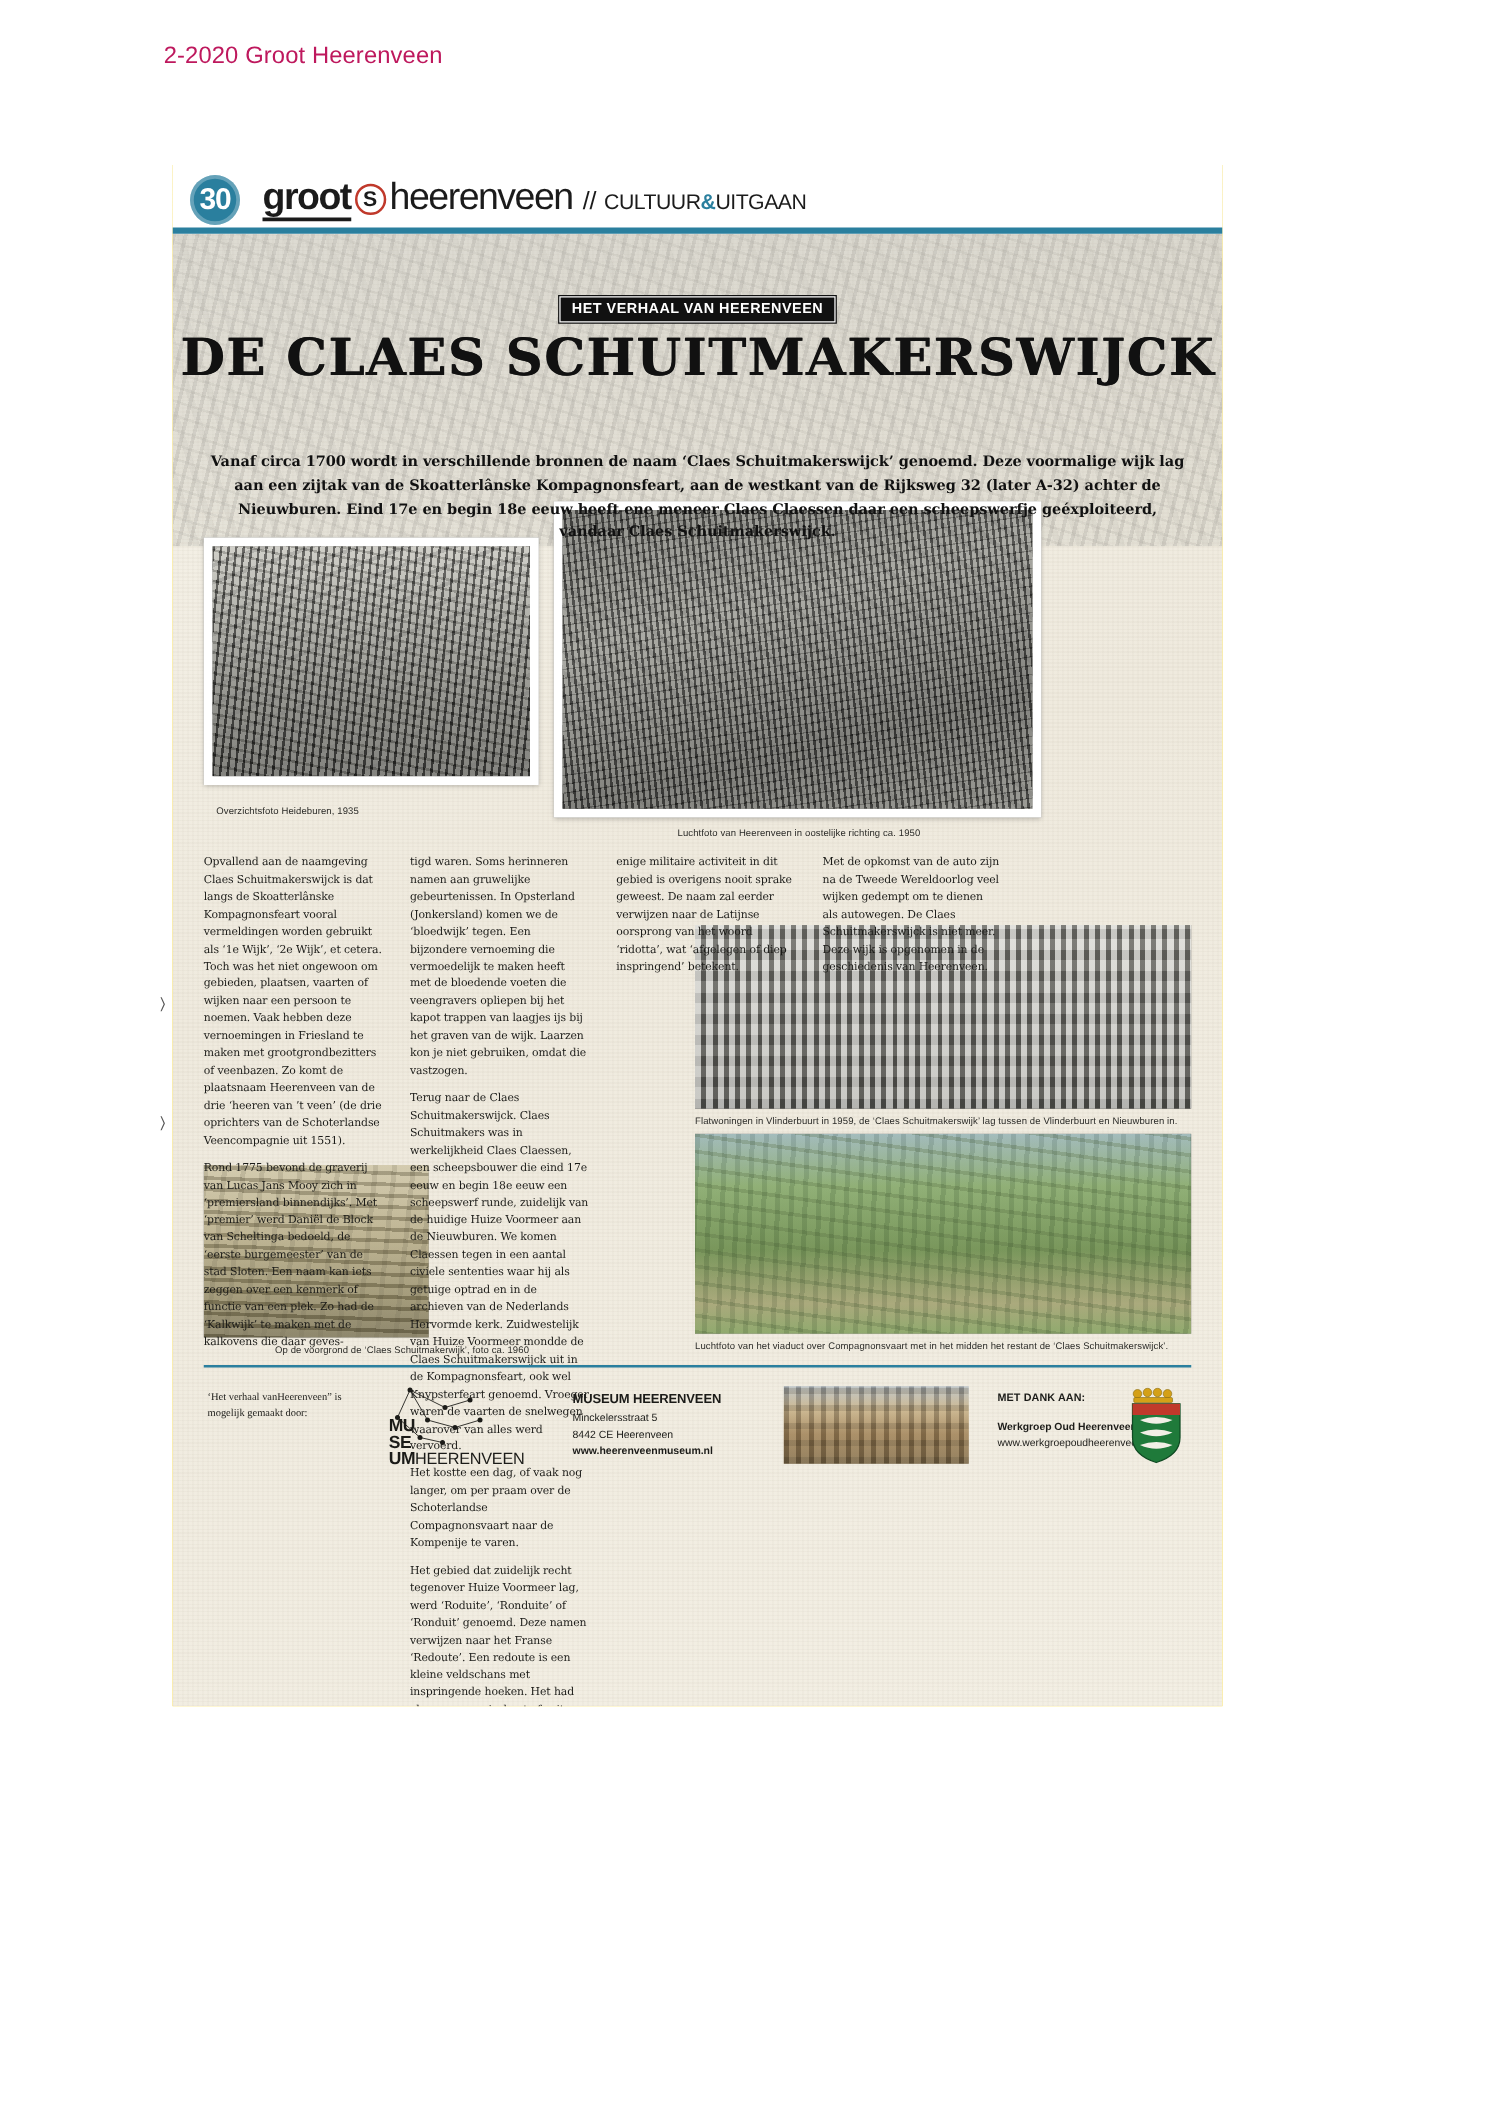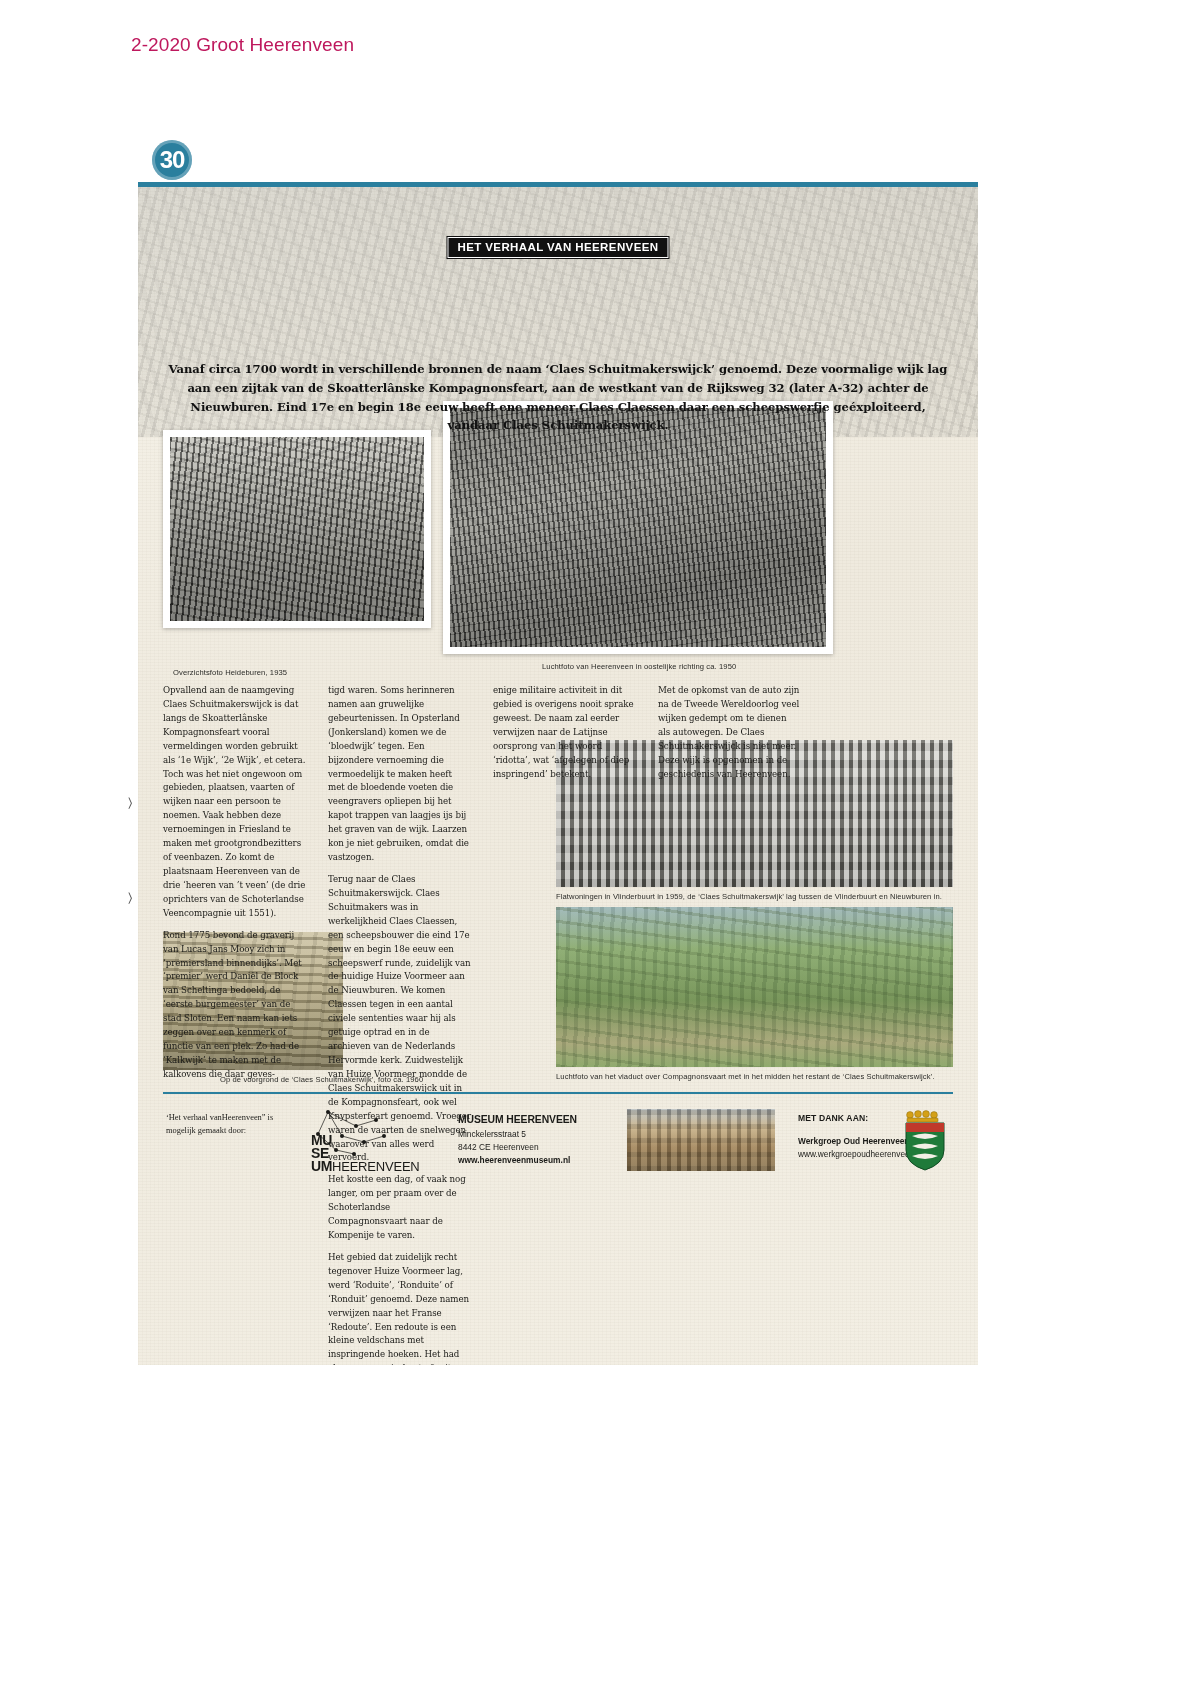--- a/index.html
+++ b/index.html
@@ -222,21 +222,21 @@
   }
 
   .caption {
     position: absolute;
     font-family: "Liberation Sans", sans-serif;
     font-size: 7.6px;
     color: #2b2b28;
     letter-spacing: 0.1px;
     z-index: 9;
   }
-  .cap-a { left: 35px; top: 536px; }
+  .cap-a { left: 35px; top: 512px; }
   .cap-b { left: 404px; top: 530px; }
 
   
   .col {
     position: absolute;
     font-family: "DejaVu Serif", serif;
     font-size: 8.7px;
     line-height: 1.60;
     color: #1b1b18;
     text-align: left;
@@ -374,28 +374,36 @@
 
 <div class="doc-header">2-2020 Groot Heerenveen</div>
 
 <div class="edge-mark" style="top:795px">〉</div>
 <div class="edge-mark" style="top:890px">〉</div>
 
 <div class="scan">
 
   <div class="masthead">
     <div class="page-num-circle">30</div>
+    <div class="logo-wrap">
+      <span class="logo-groot">groot</span>
+      <span class="logo-s">S</span>
+      <span class="logo-heerenveen">heerenveen</span>
+      <span class="logo-slashes">//</span>
+      <span class="logo-cultuur"><span>CULTUUR</span><span class="amp">&amp;</span><span>UITGAAN</span></span>
+    </div>
   </div>
   <div class="masthead-rule"></div>
 
   <div class="hero-bg">
     <div class="aerial"></div>
   </div>
 
   <div class="badge-strip">HET VERHAAL VAN HEERENVEEN</div>
+  <div class="headline">DE CLAES SCHUITMAKERSWIJCK</div>
   <div class="intro">Vanaf circa 1700 wordt in verschillende bronnen de naam ‘Claes Schuitmakerswijck’ genoemd. Deze voormalige wijk lag aan een zijtak van de Skoatterlânske Kompagnonsfeart, aan de westkant van de Rijksweg 32 (later A-32) achter de Nieuwburen. Eind 17e en begin 18e eeuw heeft ene meneer Claes Claessen daar een scheepswerfje geéxploiteerd, vandaar Claes Schuitmakerswijck.</div>
 
   <div class="photo photo-a photo-frame">
     <div class="grain"></div>
   </div>
   <div class="caption cap-a">Overzichtsfoto Heideburen, 1935</div>
 
   <div class="photo photo-b photo-frame">
     <div class="grain"></div>
   </div>

